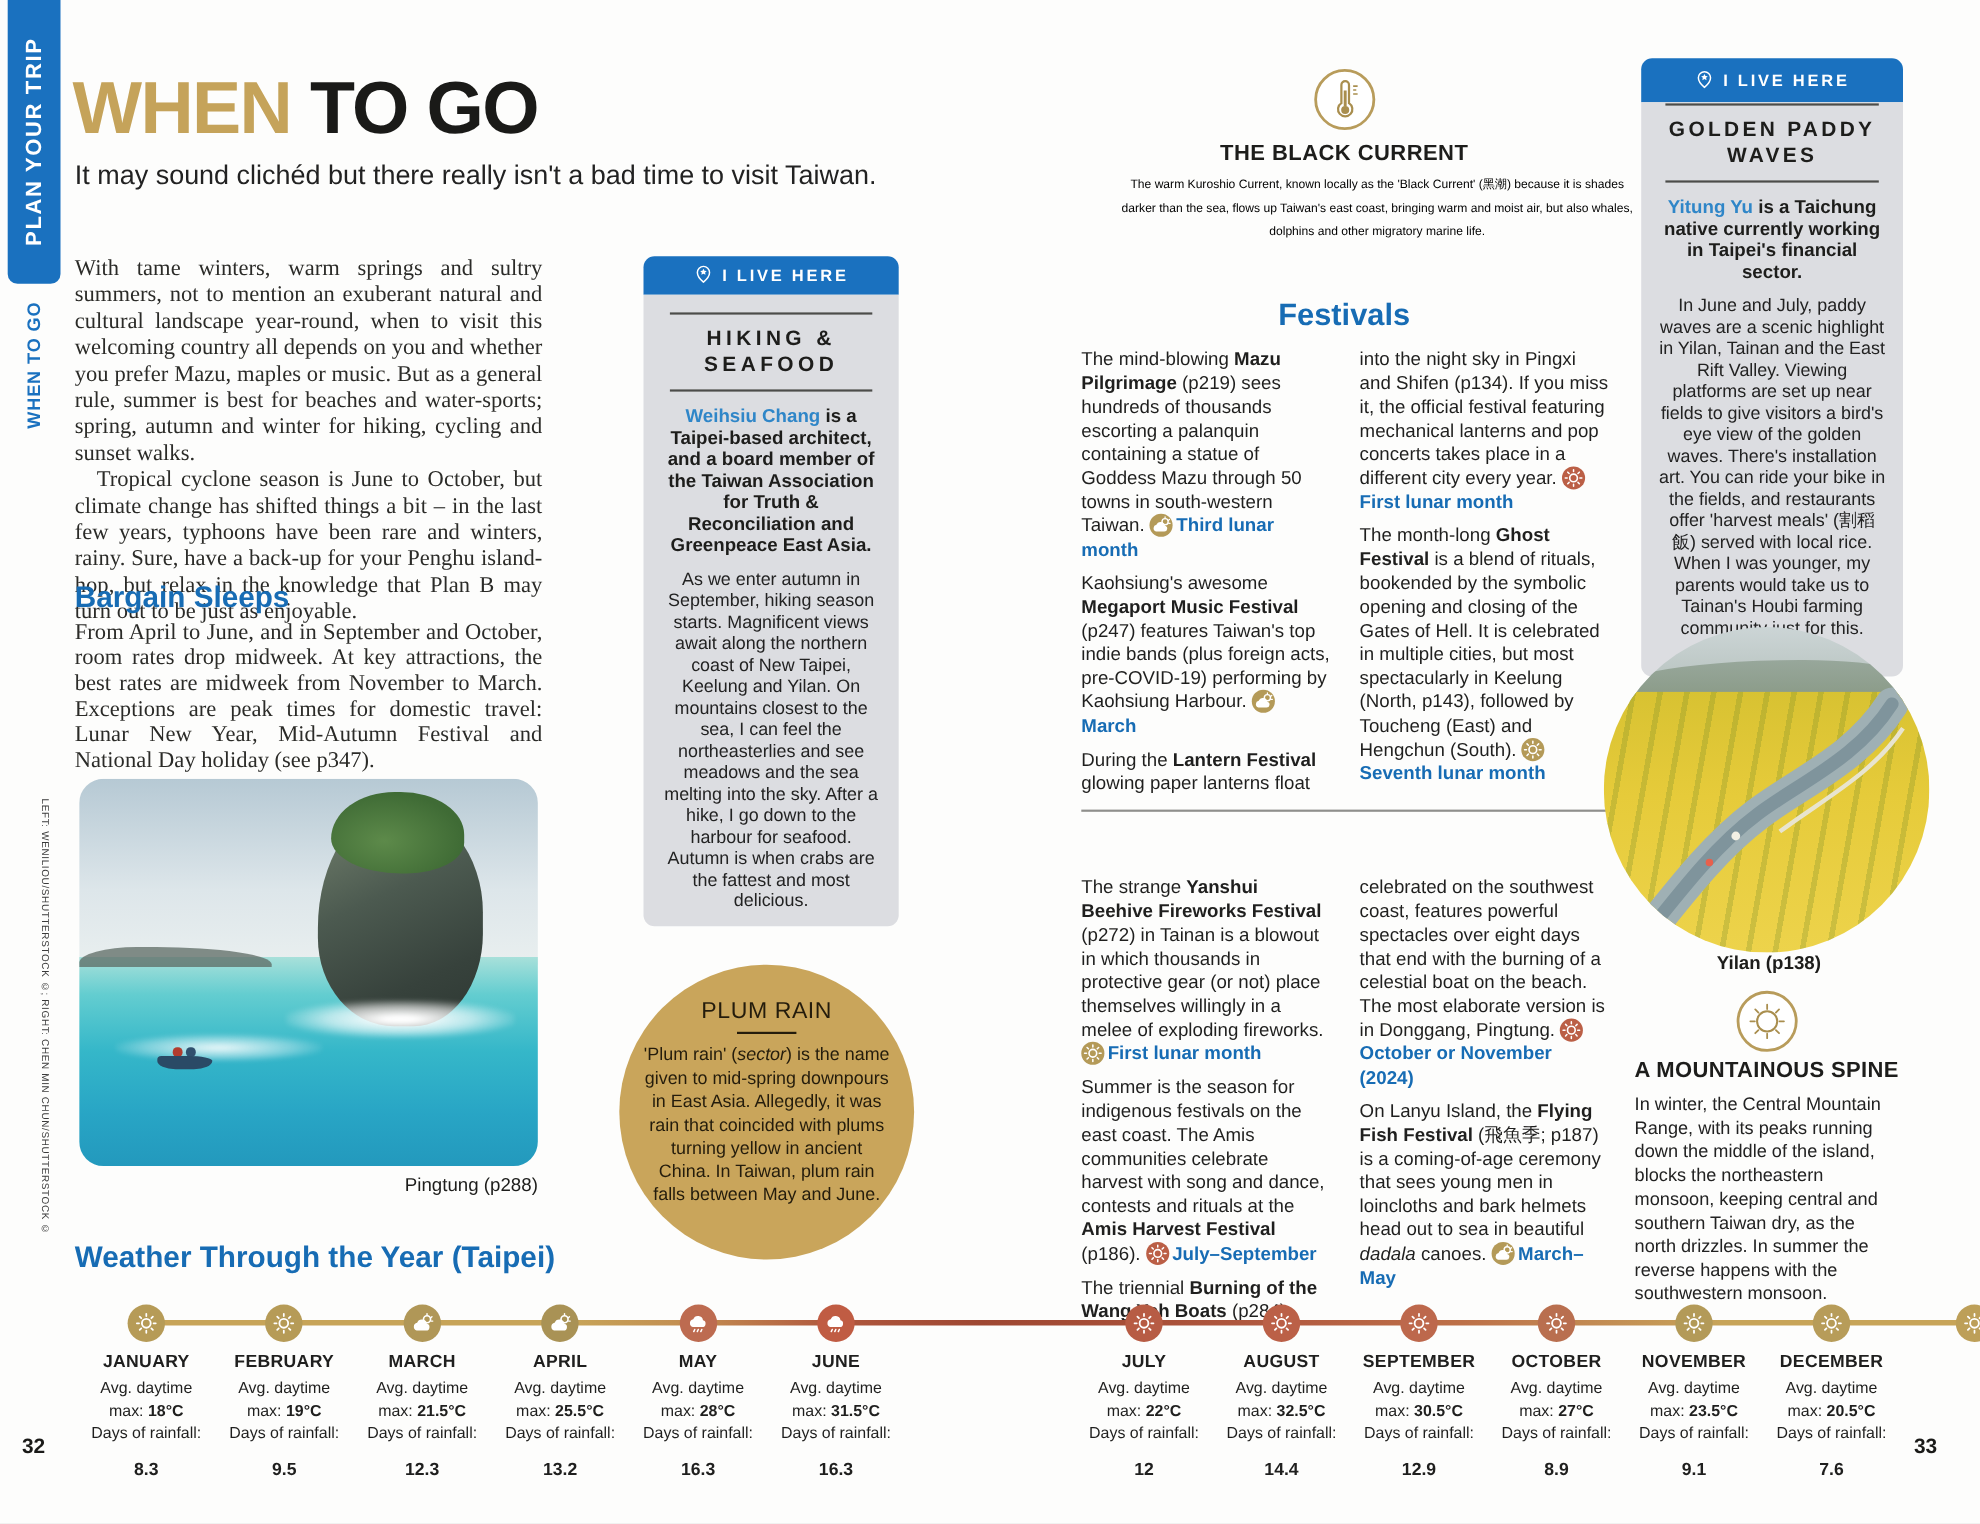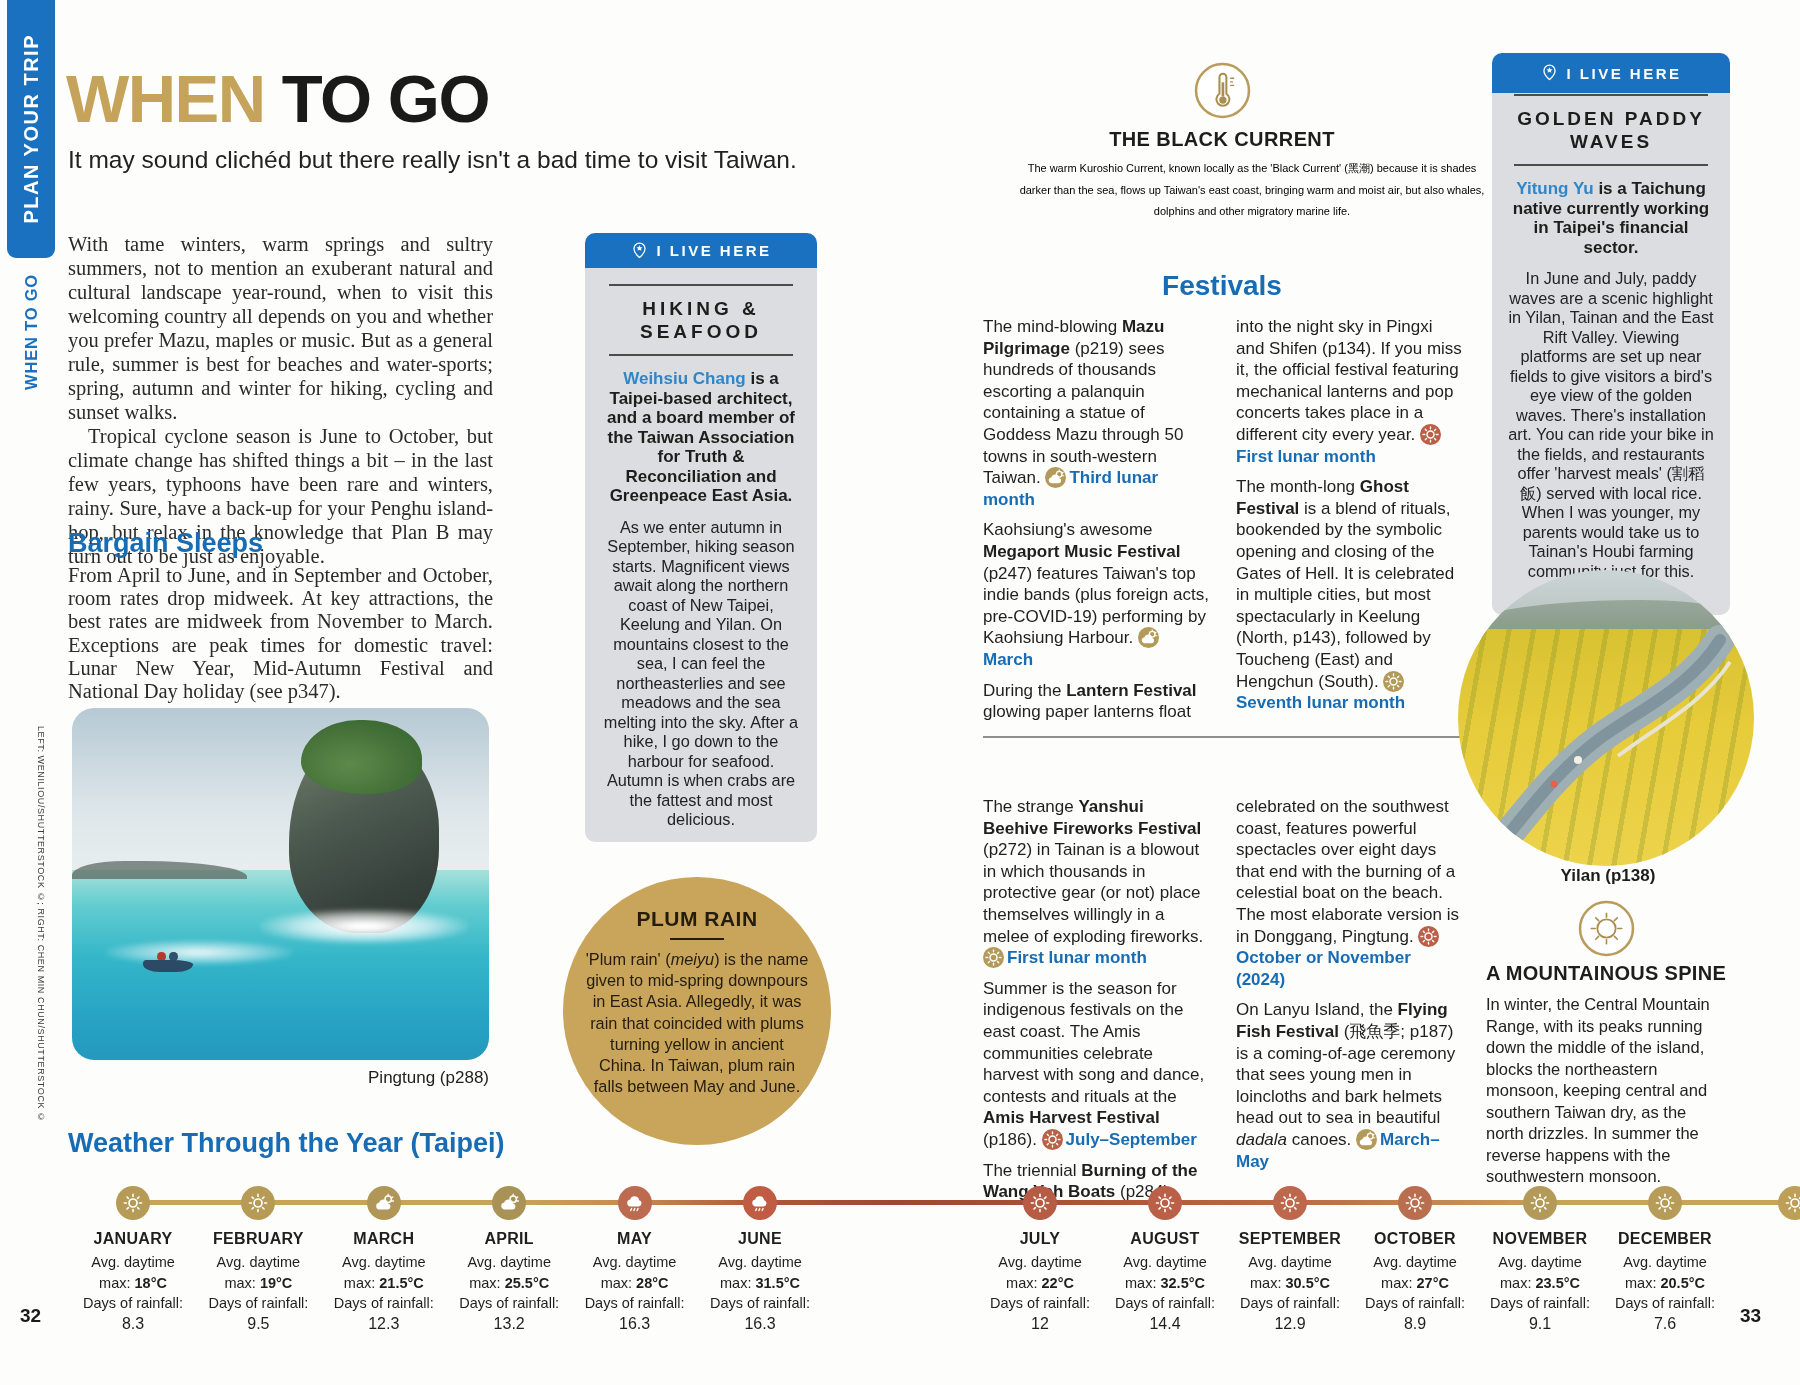--- a/index.html
+++ b/index.html
@@ -68,21 +68,21 @@
   .lh-rule{height:2px;background:#4c4c4a;margin:0 6px}
   .lh-title{text-align:center;font-weight:bold;font-size:19px;letter-spacing:4px;margin:11px 0;line-height:23px;color:#1d1d1b}
   .lh-title2{letter-spacing:3px}
   .lh-intro{text-align:center;font-weight:bold;font-size:17px;line-height:19.5px;margin-top:13px}
   .lh-name{color:#2f86c8}
   .lh-body{text-align:center;font-size:16.3px;line-height:19.5px;margin-top:12px;color:#222}
 
   
   .plum{left:563px;top:877px;width:268px;height:268px;border-radius:50%;background:#c9a55b;
         box-sizing:border-box;padding:30px 22px;text-align:center;color:#241c0c}
-  .plum-title{font-weight:bold;font-size:21px;letter-spacing:.5px}
+  .plum-title{font-weight:normal;font-size:21px;letter-spacing:.5px}
   .plum-rule{width:54px;height:2px;background:#241c0c;margin:7px auto 9px}
   .plum-body{font-size:16.3px;line-height:21.2px}
 
   
   .bc-icon{left:1194px;top:62px;width:57px;height:57px}
   .bc-title{left:983px;top:128px;width:478px;text-align:center;font-size:20px;font-weight:bold;letter-spacing:.4px}
   .bc-body{left:1013px;top:158px;width:478px;text-align:center;font-size:11px;line-height:21.5px;color:#000000}
   .fest-h{left:983px;top:270px;width:478px;text-align:center;font-size:28px}
   .fcol{width:226px;font-size:17px;line-height:21.6px;color:#1f1f1e}
   .fcol p{margin:0 0 9px 0}
@@ -117,21 +117,21 @@
   
   .weather-h{left:68px;top:1128px;font-size:27px}
   .tl-line{left:117px;top:1200px;width:1683px;height:5px;border-radius:3px;
      background:linear-gradient(90deg,#c7a458 0%,#c7a458 24%,#c28a50 31%,#b0583e 38%,#9e4732 46%,#a84f38 55%,#b25a40 62%,#bd7048 72%,#c28a53 79%,#c7a458 86%,#c7a458 100%)}
   .tl-icon{position:absolute;width:34px;height:34px;border-radius:50%;top:1186px;z-index:2;
            display:flex;align-items:center;justify-content:center}
   .tl-icon svg{width:24px;height:24px}
   .month{position:absolute;top:1230px;width:124px;text-align:center;color:#1f1f1e}
   .m-name{font-weight:bold;font-size:16px;letter-spacing:.3px;margin-bottom:4px}
   .m-line{font-size:14.5px;line-height:20.5px}
-  .m-val{font-weight:normal;font-size:16px;margin-top:1px}
+  .m-val{font-weight:bold;font-size:16px;margin-top:14px}
   .pagenum{font-weight:bold;font-size:19px;color:#1a1a18}
   .pn-left{left:20px;top:1305px}
   .pn-right{left:1740px;top:1305px}
 </style>
 </head>
 <body>
 
 <div id="page">
 
   <div class="abs tab-left">
@@ -188,21 +188,21 @@
     <div class="lh-rule"></div>
     <div class="lh-title">HIKING &amp; SEAFOOD</div>
     <div class="lh-rule"></div>
     <div class="lh-intro"><span class="lh-name">Weihsiu Chang</span><span> is a Taipei-based architect, and a board member of the Taiwan Association for Truth &amp; Reconciliation and Greenpeace East Asia.</span></div>
     <div class="lh-body">As we enter autumn in September, hiking season starts. Magnificent views await along the northern coast of New Taipei, Keelung and Yilan. On mountains closest to the sea, I can feel the northeasterlies and see meadows and the sea melting into the sky. After a hike, I go down to the harbour for seafood. Autumn is when crabs are the fattest and most delicious.</div>
   </div>
 
   <div class="abs plum">
     <div class="plum-title">PLUM RAIN</div>
     <div class="plum-rule"></div>
-    <div class="plum-body serif-none"><span>'Plum rain' (</span><span class="fi">meiyu</span><span>) is the name given to mid-spring downpours in East Asia. Allegedly, it was rain that coincided with plums turning yellow in ancient China. In Taiwan, plum rain falls between May and June.</span></div>
+    <div class="plum-body serif-none"><span>'Plum rain' (</span><span class="fi">sector</span><span>) is the name given to mid-spring downpours in East Asia. Allegedly, it was rain that coincided with plums turning yellow in ancient China. In Taiwan, plum rain falls between May and June.</span></div>
   </div>
 
   <div class="abs bc-icon"><svg viewBox="0 0 56 56">
         <circle cx="28" cy="28" r="26" fill="#fff" stroke="#b89c5b" stroke-width="2.5"></circle>
         <path d="M25 15a3.4 3.4 0 0 1 6.8 0v16.2a6.4 6.4 0 1 1-6.8 0z" fill="none" stroke="#a98e4e" stroke-width="2"></path>
         <circle cx="28.4" cy="37.4" r="3.6" fill="#a98e4e"></circle>
         <path d="M28.4 34V20" stroke="#a98e4e" stroke-width="2.6"></path>
         <path d="M35.5 16h4M35.5 19.5h2.8M35.5 23h4" stroke="#a98e4e" stroke-width="1.4"></path>
       </svg></div>
   <div class="abs bc-title">THE BLACK CURRENT</div>

